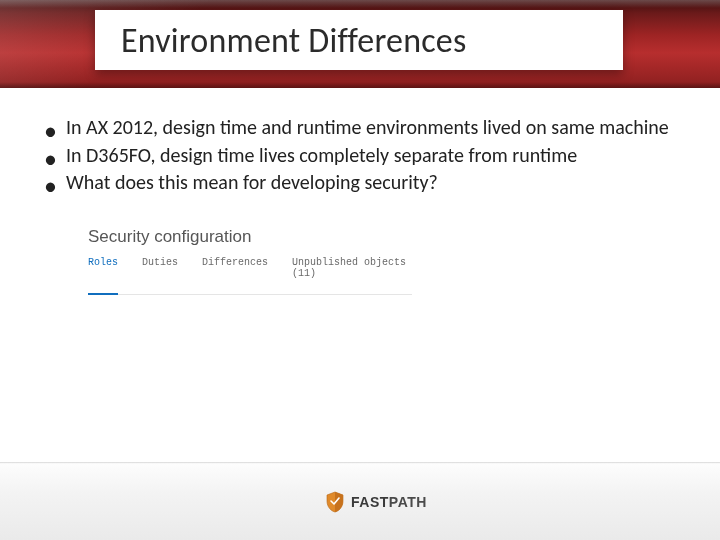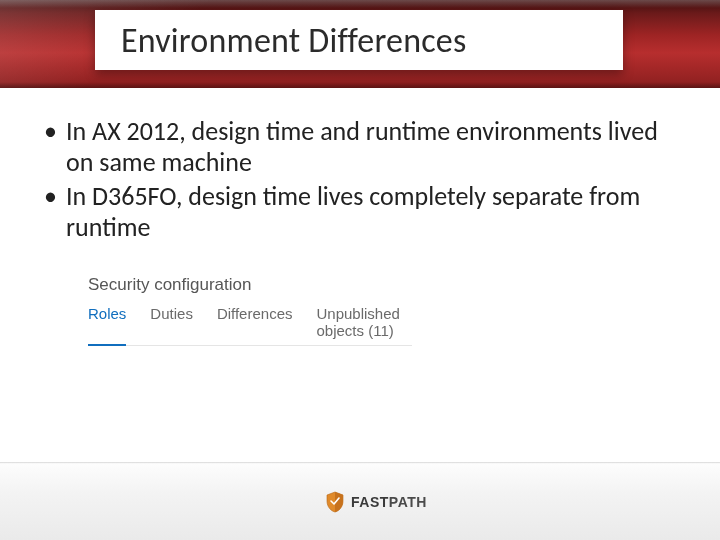--- a/index.html
+++ b/index.html
@@ -64,21 +64,21 @@
   }
   .content {
     padding: 28px 38px 0 38px;
   }
   .bullets {
     list-style: none;
   }
   .bullets li {
     position: relative;
     padding-left: 28px;
-    font-size: 26px;
+    font-size: 20px;
     color: #222;
     line-height: 1.18;
     margin-bottom: 4px;
   }
   .bullets li::before {
     content: "•";
     position: absolute;
     left: 6px;
     top: 0;
     font-size: 26px;
@@ -97,24 +97,25 @@
     font-family: "Segoe UI Light", "Segoe UI", Arial, sans-serif;
     margin-bottom: 10px;
   }
   .sec-tabs {
     display: flex;
     gap: 24px;
     border-bottom: 1px solid #e5e5e5;
     font-family: "Segoe UI", Arial, sans-serif;
   }
   .sec-tab {
-    font-size: 15px;
+    font-size: 10px;
     color: #6a6a6a;
-    padding-bottom: 6px;
+    padding-bottom: 15px;
     position: relative;
+    font-family: Liberation Mono, monospace;
   }
   .sec-tab.active {
     color: #106ebe;
   }
   .sec-tab.active::after {
     content: "";
     position: absolute;
     left: 0; right: 0; bottom: -1px;
     height: 2px;
     background: #106ebe;
@@ -152,20 +153,21 @@
   <div class="header-diag"></div>
   <div class="title-plate">
     <h1 class="slide-title">Environment Differences</h1>
   </div>
 </div>
 
 <div class="content">
   <ul class="bullets">
     <li>In AX 2012, design time and runtime environments lived on same machine</li>
     <li>In D365FO, design time lives completely separate from runtime</li>
+    <li>What does this mean for developing security?</li>
   </ul>
 
   <div class="sec-panel">
     <div class="sec-heading">Security configuration</div>
     <div class="sec-tabs">
       <div class="sec-tab active">Roles</div>
       <div class="sec-tab">Duties</div>
       <div class="sec-tab">Differences</div>
       <div class="sec-tab">Unpublished objects (11)</div>
     </div>

